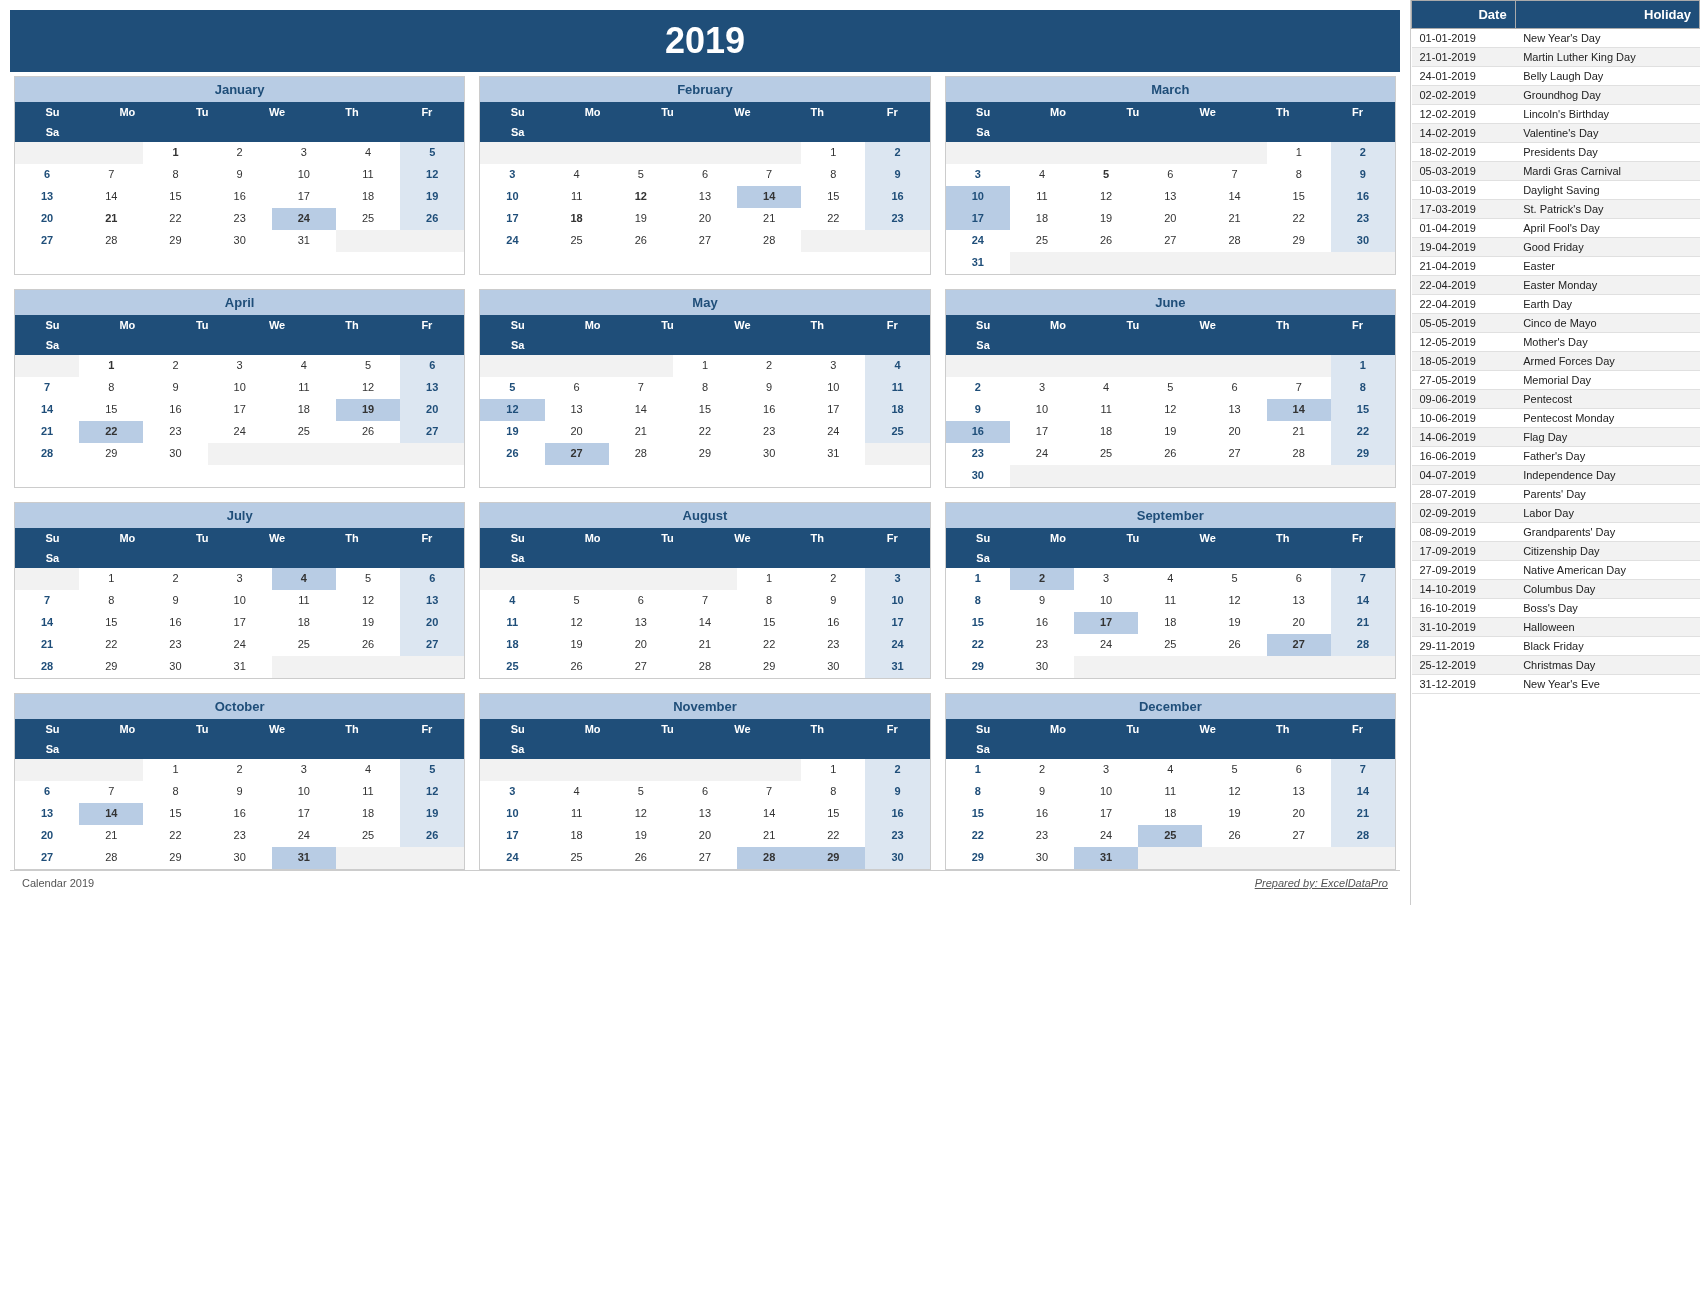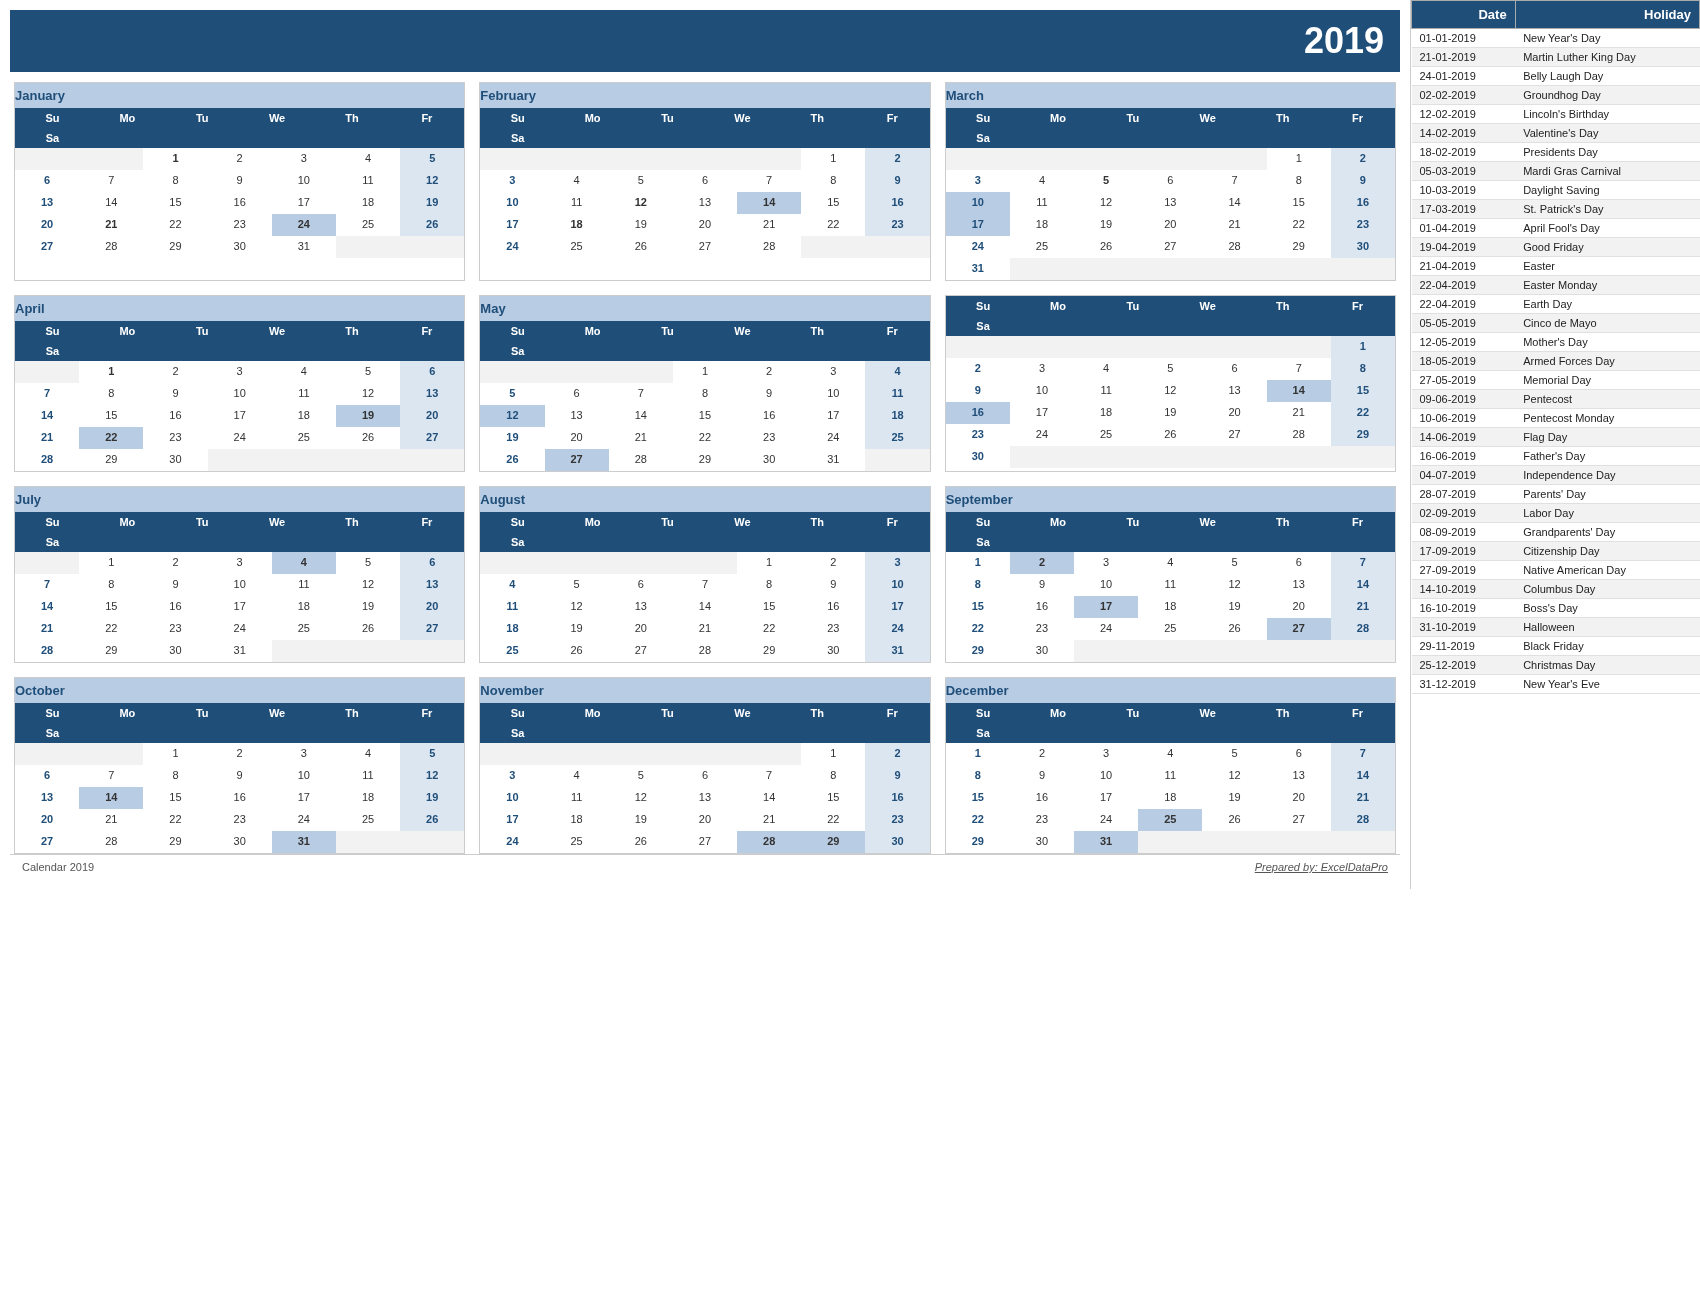--- a/index.html
+++ b/index.html
@@ -14,38 +14,39 @@
       display: flex;
       width: 1700px;
     }
     .calendar-section {
       flex: 1;
       padding: 10px;
     }
     .year-header {
       background: #1f4e79;
       color: #fff;
-      text-align: right;
+      text-align: center;
       font-size: 36px;
       font-weight: bold;
       padding: 10px 16px;
-      margin-bottom: 10px;
+      margin-bottom: 4px;
     }
     .months-grid {
       display: grid;
       grid-template-columns: repeat(3, 1fr);
       gap: 14px;
       padding: 0 4px;
     }
     .month-block {
       border: 1px solid #ccc;
       background: #fff;
     }
     .month-title {
       background: #b8cce4;
+      text-align: center;
       font-weight: bold;
       font-size: 13px;
       padding: 5px 0;
       color: #1f4e79;
     }
     .day-headers {
       display: grid;
       grid-template-columns: repeat(6, 1fr);
       background: #1f4e79;
     }
@@ -380,20 +381,21 @@
             <div class="day-cell weekend-su bold-day">26</div>
             <div class="day-cell highlighted">27</div>
             <div class="day-cell">28</div>
             <div class="day-cell">29</div>
             <div class="day-cell">30</div>
             <div class="day-cell">31</div>
             <div class="day-cell empty"></div>
           </div>
         </div>
         <div class="month-block">
+          <div class="month-title">June</div>
           <div class="day-headers">
             <div class="day-header">Su</div>
             <div class="day-header">Mo</div>
             <div class="day-header">Tu</div>
             <div class="day-header">We</div>
             <div class="day-header">Th</div>
             <div class="day-header">Fr</div>
             <div class="day-header">Sa</div>
           </div>
           <div class="days-grid">

